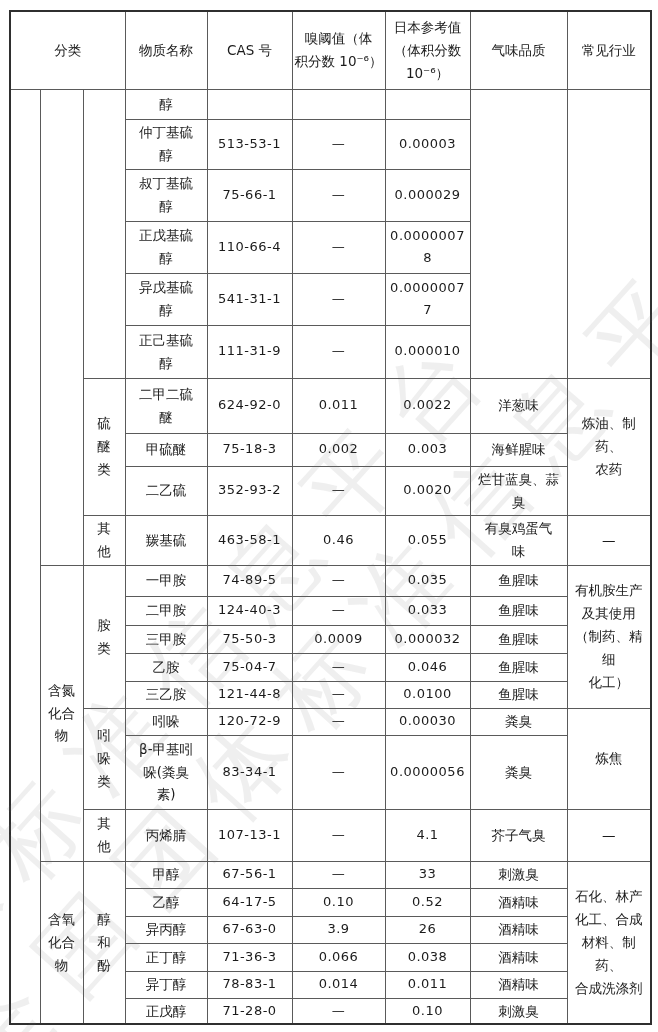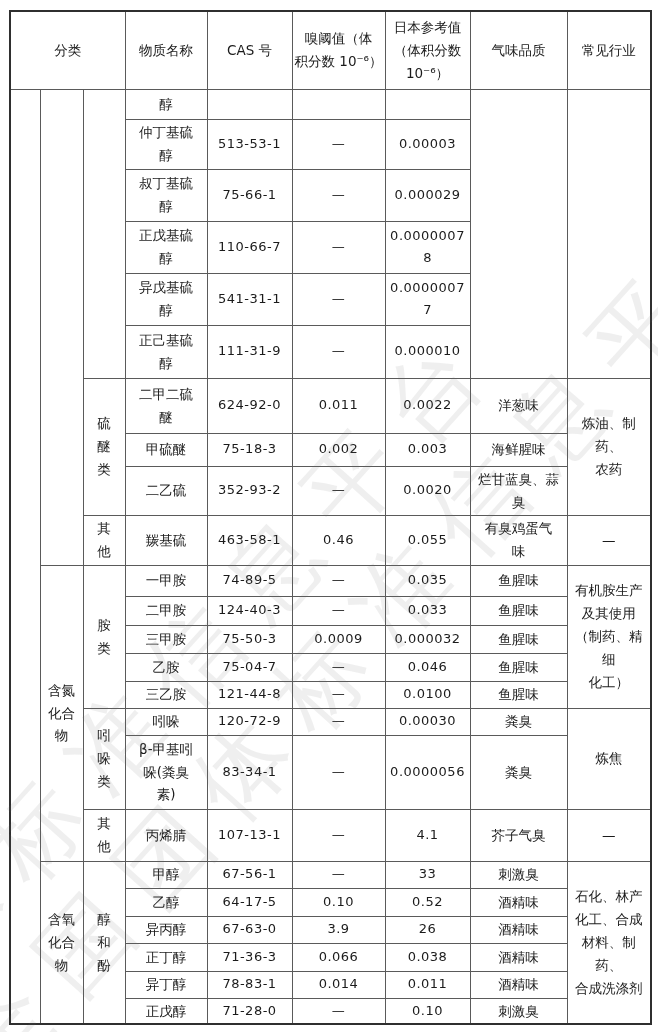--- a/index.html
+++ b/index.html
@@ -86,21 +86,21 @@
   <tr style="height:52px">
     <td>叔丁基硫
 醇</td>
     <td class="num">75-66-1</td>
     <td class="num">—</td>
     <td class="num">0.000029</td>
   </tr>
   <tr style="height:52px">
     <td>正戊基硫
 醇</td>
-    <td class="num">110-66-7</td>
+    <td class="num">110-66-4</td>
     <td class="num">—</td>
     <td class="num">0.00000078</td>
   </tr>
   <tr style="height:52px">
     <td>异戊基硫
 醇</td>
     <td class="num">541-31-1</td>
     <td class="num">—</td>
     <td class="num">0.00000077</td>
   </tr>

